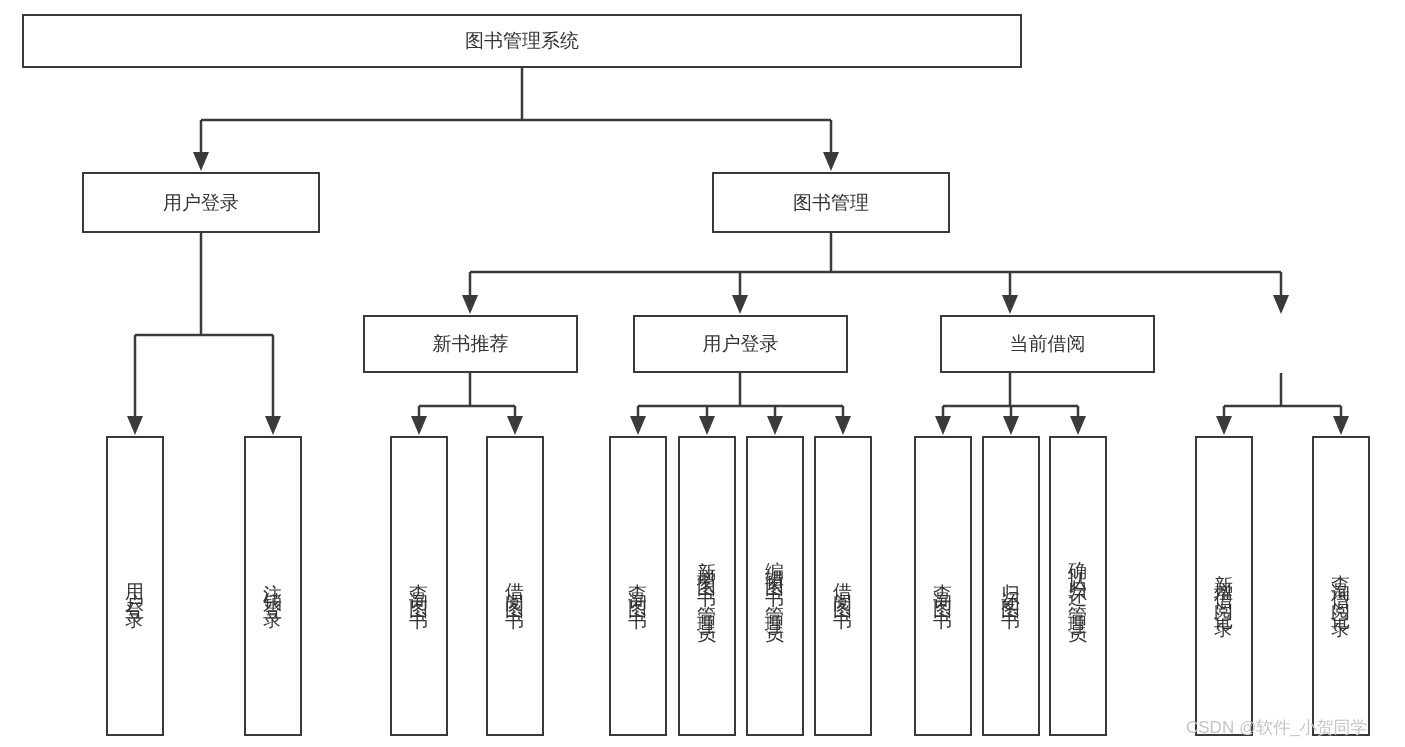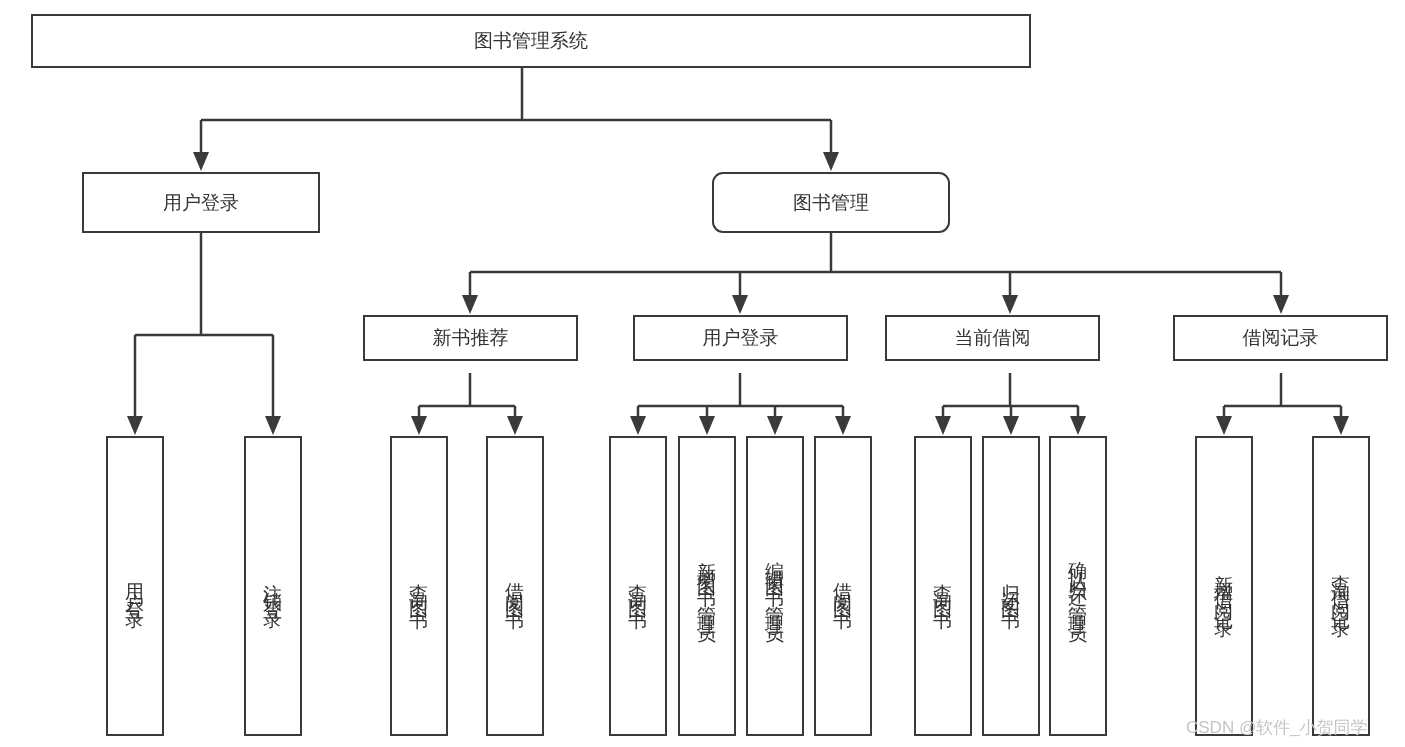--- a/index.html
+++ b/index.html
@@ -39,39 +39,39 @@
     position: absolute;
     border: 2.5px solid var(--line);
     background: var(--background);
     display: flex;
     align-items: center;
     justify-content: center;
     color: var(--text);
     font-size: 19px;
     z-index: 2;
   }
-  .node.root   { left: 22px;  top: 14px;  width: 1000px; height: 54px; margin-left: 9px; }
+  .node.root   { left: 22px;  top: 14px;  width: 1000px; height: 54px; }
   .node.lvl2   { top: 172px; width: 238px; height: 61px; }
-  .node.lvl3   { top: 315px; width: 215px; height: 46px; }
+  .node.lvl3   { top: 315px; width: 215px; height: 58px; }
   .node.leaf   { top: 436px; width: 58px;  height: 300px; }
   .leaf span {
     writing-mode: vertical-rl;
     text-orientation: mixed;
     letter-spacing: 9px;
     line-height: 1;
     font-size: 19px;
     color: var(--text);
   }
   
   #n-user-login { left: 82px; }
-  #n-book-mgmt  { left: 712px; border-radius: 11px; }
+  #n-book-mgmt  { left: 712px; }
   
   #n-new-books      { left: 363px; }
   #n-book-borrow    { left: 633px; }
-  #n-current-borrow { left: 885px; text-align: center; }
+  #n-current-borrow { left: 940px; text-align: center; }
   #n-borrow-records { left: 1173px; }
   
   #lf-login          { left: 106px; }
   #lf-logout         { left: 244px; }
   #lf-nb-query       { left: 390px; }
   #lf-nb-borrow      { left: 486px; }
   #lf-bb-query       { left: 609px; }
   #lf-bb-add         { left: 678px; }
   #lf-bb-edit        { left: 746px; }
   #lf-bb-borrow      { left: 814px; }
@@ -162,21 +162,20 @@
   </svg>
 
   <div class="node root">图书管理系统</div>
 
   <div class="node lvl2" id="n-user-login">用户登录</div>
   <div class="node lvl2" id="n-book-mgmt">图书管理</div>
 
   <div class="node lvl3" id="n-new-books">新书推荐</div>
   <div class="node lvl3" id="n-book-borrow">用户登录</div>
   <div class="node lvl3" id="n-current-borrow">当前借阅</div>
-  <div class="node lvl3" id="n-borrow-records">借阅记录</div>
 
   <div class="node leaf" id="lf-login">
     <span>用户登录</span>
   </div>
   <div class="node leaf" id="lf-logout">
     <span>注销登录</span>
   </div>
 
   <div class="node leaf" id="lf-nb-query">
     <span>查询图书</span>

